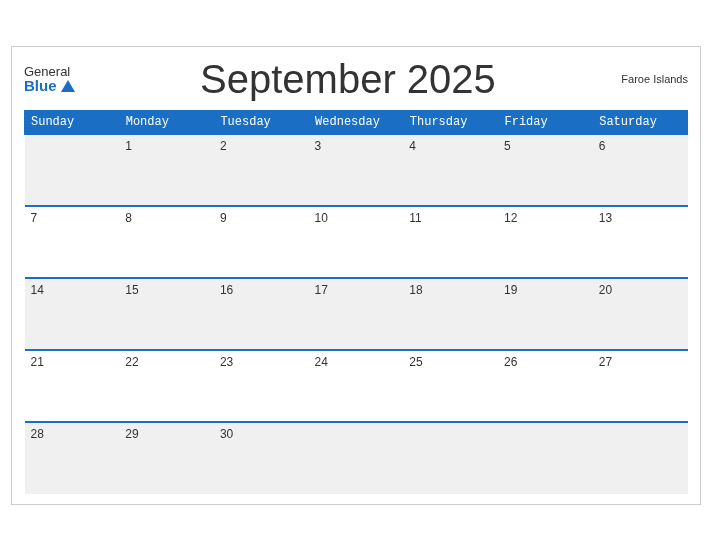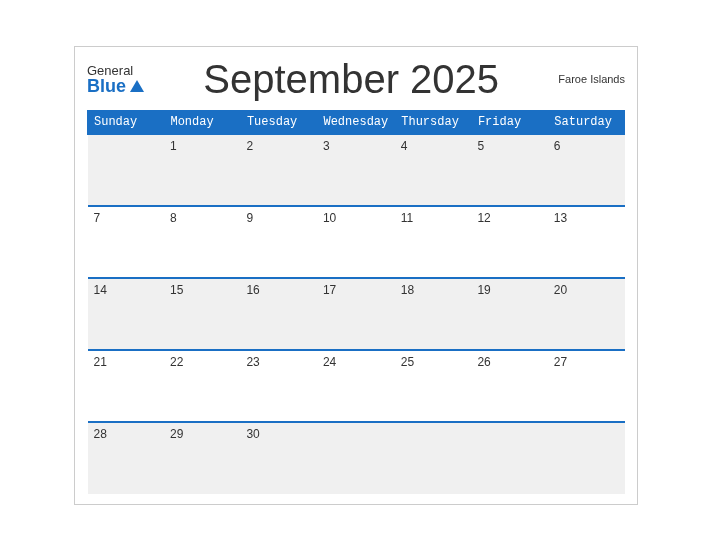--- a/index.html
+++ b/index.html
@@ -6,21 +6,21 @@
     body {
       width: 712px;
       height: 550px;
       background: #fff;
       font-family: Arial, sans-serif;
       display: flex;
       align-items: center;
       justify-content: center;
     }
     .calendar-wrapper {
-      width: 564px;
+      width: 690px;
       background: #fff;
       border: 1px solid #ccc;
       padding: 10px 12px 10px 12px;
     }
     .header {
       display: flex;
       align-items: center;
       justify-content: space-between;
       margin-bottom: 8px;
     }
@@ -34,21 +34,21 @@
       font-size: 13px;
       color: #333;
       font-weight: normal;
     }
     .logo-blue {
       display: flex;
       align-items: center;
       gap: 2px;
     }
     .logo-blue-text {
-      font-size: 18px;
+      font-size: 15px;
       color: #1a6fc4;
       font-weight: bold;
     }
     .logo-triangle {
       width: 0;
       height: 0;
       border-left: 7px solid transparent;
       border-right: 7px solid transparent;
       border-bottom: 12px solid #1a6fc4;
       margin-left: 2px;

